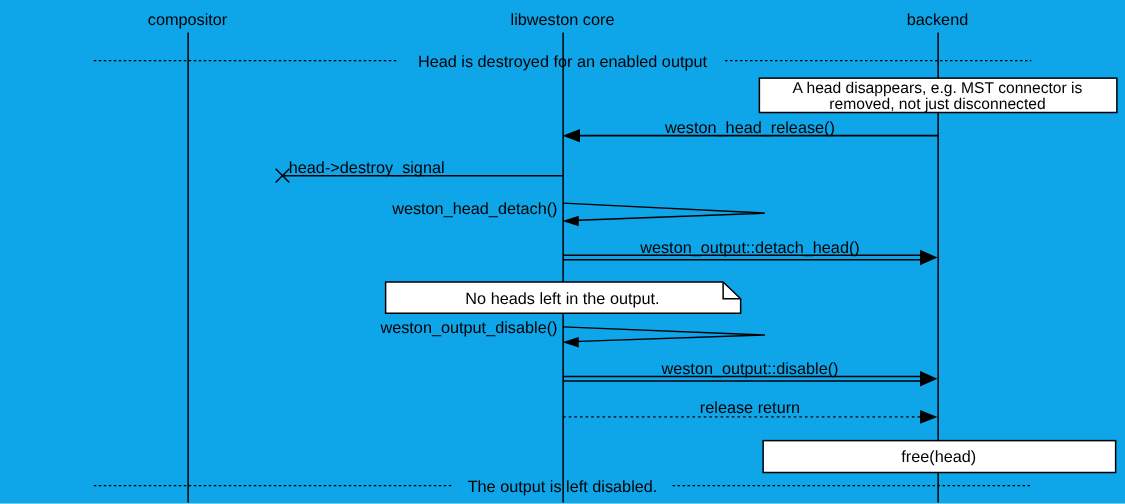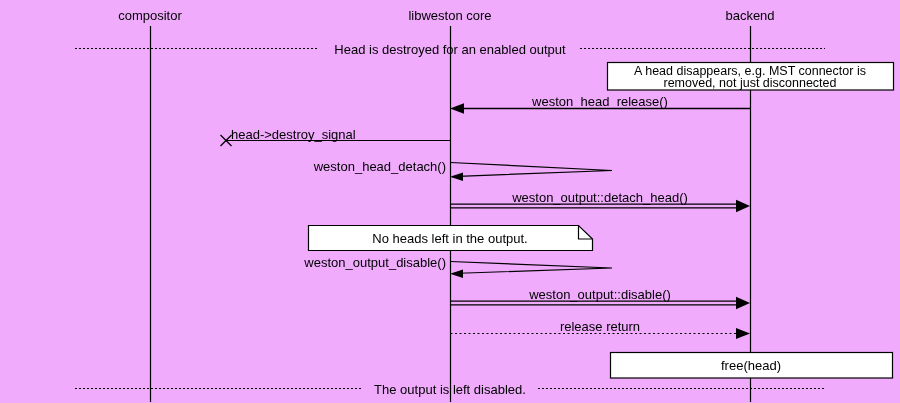--- a/index.html
+++ b/index.html
@@ -1,19 +1,19 @@
 <!DOCTYPE html>
 <html><head>
 <meta charset="utf-8">
 <style>
   html,body{margin:0;padding:0;background:#ffffff;}
   .canvas{
     position:relative;
     width:900px;height:403px;
-    background:#f0abfc;
+    background:#0ea5e9;
     font-family:"Liberation Sans", sans-serif;
   }
   svg text{
     font-family:"Liberation Sans", sans-serif;
     font-size:13px;
     fill:#000000;
   }
   svg .small{font-size:12.5px;}
 </style>
 </head>

